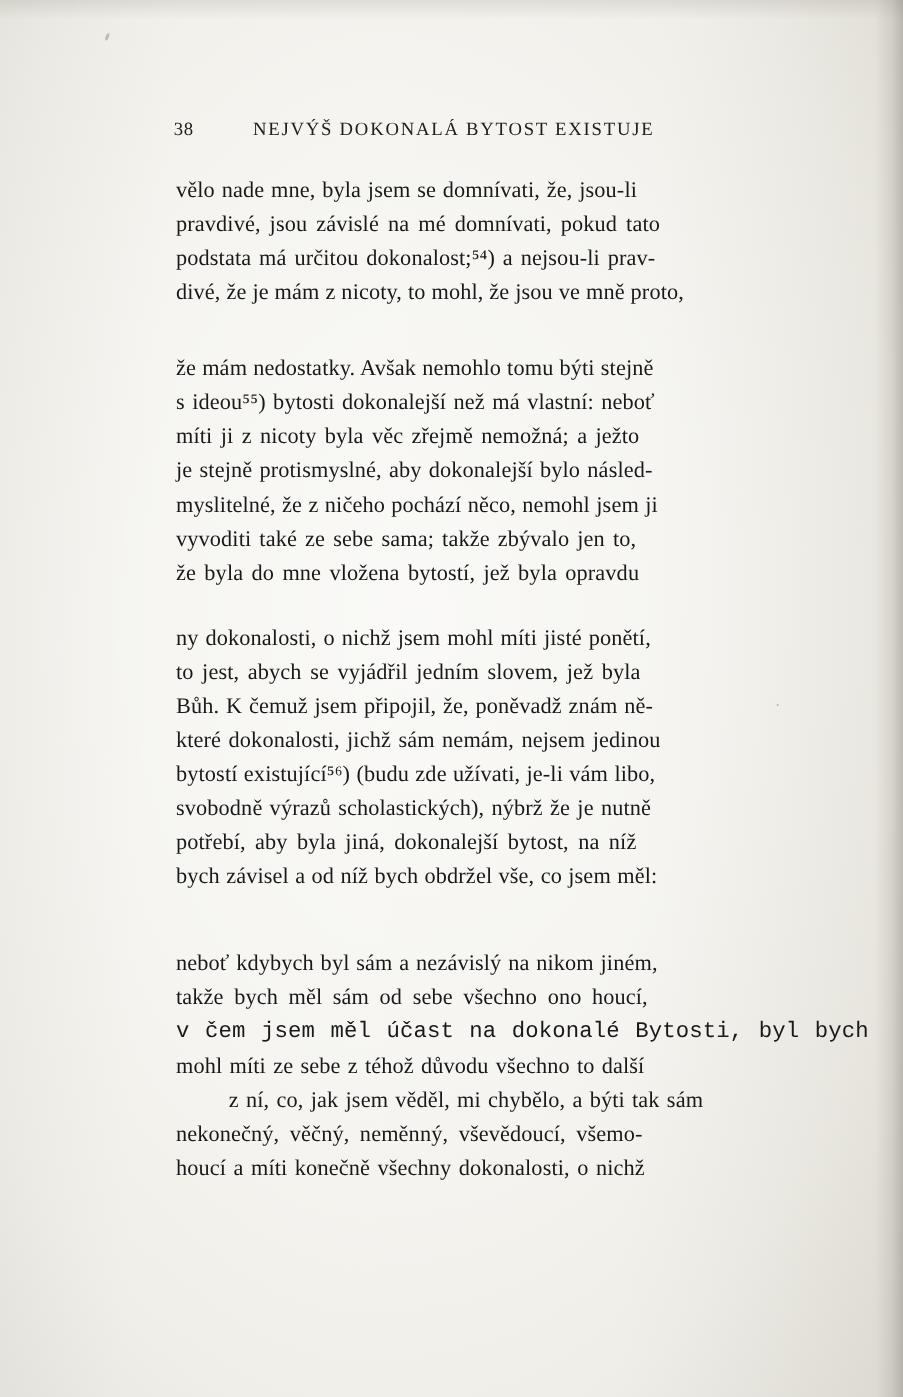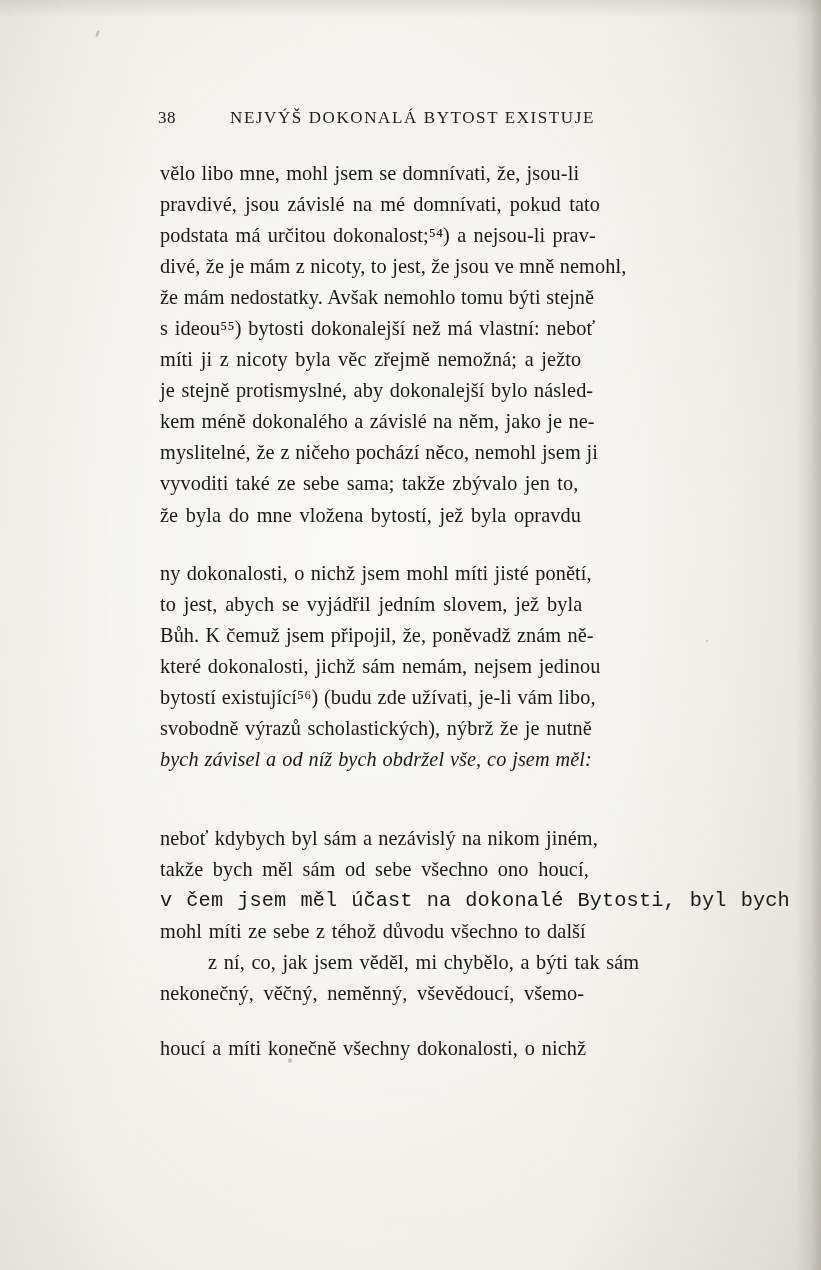--- a/index.html
+++ b/index.html
@@ -104,41 +104,41 @@
 <div class="speck" style="left:706px; top:640px; width:2px; height:2px;"></div>
 
 <div class="content">
 
   <div class="header">
     <div class="folio">38</div>
     <div class="running-title">NEJVÝŠ DOKONALÁ BYTOST EXISTUJE</div>
   </div>
 
   <div class="body-text">
-    <div class="line" style="word-spacing:1.0px;">vělo libo mne, mohl jsem se domnívati, že, jsou-li</div>
+    <div class="line" style="word-spacing:1.0px;">vělo nade mne, byla jsem se domnívati, že, jsou-li</div>
     <div class="line" style="word-spacing:3.0px;">pravdivé, jsou závislé na mé domnívati, pokud tato</div>
     <div class="line" style="word-spacing:2.0px;">podstata má určitou dokonalost;⁵⁴) a nejsou-li prav-</div>
-    <div class="line" style="word-spacing:0.2px;">divé, že je mám z nicoty, to jest, že jsou ve mně nemohl,</div>
-    <div class="line" style="word-spacing:0.4px;">že mám nedostatky. Avšak nemohlo tomu býti stejně</div>
+    <div class="line" style="word-spacing:0.2px;">divé, že je mám z nicoty, to mohl, že jsou ve mně proto,</div>
+    <div class="line" style="word-spacing:0.4px;margin-top:38px;">že mám nedostatky. Avšak nemohlo tomu býti stejně</div>
     <div class="line" style="word-spacing:1.6px;">s ideou⁵⁵) bytosti dokonalejší než má vlastní: neboť</div>
     <div class="line" style="word-spacing:2.4px;">míti ji z nicoty byla věc zřejmě nemožná; a ježto</div>
     <div class="line" style="word-spacing:1.4px;">je stejně protismyslné, aby dokonalejší bylo násled-</div>
-    <div class="line" style="word-spacing:1.2px;">kem méně dokonalého a závislé na něm, jako je ne-</div>
     <div class="line" style="word-spacing:0.6px;">myslitelné, že z ničeho pochází něco, nemohl jsem ji</div>
     <div class="line" style="word-spacing:2.2px;">vyvoditi také ze sebe sama; takže zbývalo jen to,</div>
     <div class="line" style="word-spacing:2.4px;">že byla do mne vložena bytostí, jež byla opravdu</div>
     <div class="line" style="word-spacing:1.2px;margin-top:27px;">ny dokonalosti, o nichž jsem mohl míti jisté ponětí,</div>
     <div class="line" style="word-spacing:2.6px;">to jest, abych se vyjádřil jedním slovem, jež byla</div>
     <div class="line" style="word-spacing:1.0px;">Bůh. K čemuž jsem připojil, že, poněvadž znám ně-</div>
     <div class="line" style="word-spacing:1.6px;">které dokonalosti, jichž sám nemám, nejsem jedinou</div>
     <div class="line" style="word-spacing:0.6px;">bytostí existující⁵⁶) (budu zde užívati, je-li vám libo,</div>
     <div class="line" style="word-spacing:1.4px;">svobodně výrazů scholastických), nýbrž že je nutně</div>
-    <div class="line" style="word-spacing:0.6px;font-style:italic;">bych závisel a od níž bych obdržel vše, co jsem měl:</div>
+    <div class="line" style="word-spacing:3.4px;">potřebí, aby byla jiná, dokonalejší bytost, na níž</div>
+    <div class="line" style="word-spacing:0.6px;">bych závisel a od níž bych obdržel vše, co jsem měl:</div>
     <div class="line" style="word-spacing:1.0px;margin-top:48px;">neboť kdybych byl sám a nezávislý na nikom jiném,</div>
     <div class="line" style="word-spacing:4.4px;">takže bych měl sám od sebe všechno ono houcí,</div>
     <div class="line" style="word-spacing:1.8px;font-family:Liberation Mono, monospace;">v čem jsem měl účast na dokonalé Bytosti, byl bych</div>
     <div class="line" style="word-spacing:1.4px;">mohl míti ze sebe z téhož důvodu všechno to další</div>
     <div class="line" style="word-spacing:1.4px;margin-left:48px;">z ní, co, jak jsem věděl, mi chybělo, a býti tak sám</div>
     <div class="line" style="word-spacing:4.4px;">nekonečný, věčný, neměnný, vševědoucí, všemo-</div>
-    <div class="line" style="word-spacing:1.6px;margin-top:24px;">houcí a míti konečně všechny dokonalosti, o nichž</div>
+    <div class="line" style="word-spacing:1.6px;">houcí a míti konečně všechny dokonalosti, o nichž</div>
   </div>
 
 </div>
 
 </body></html>

